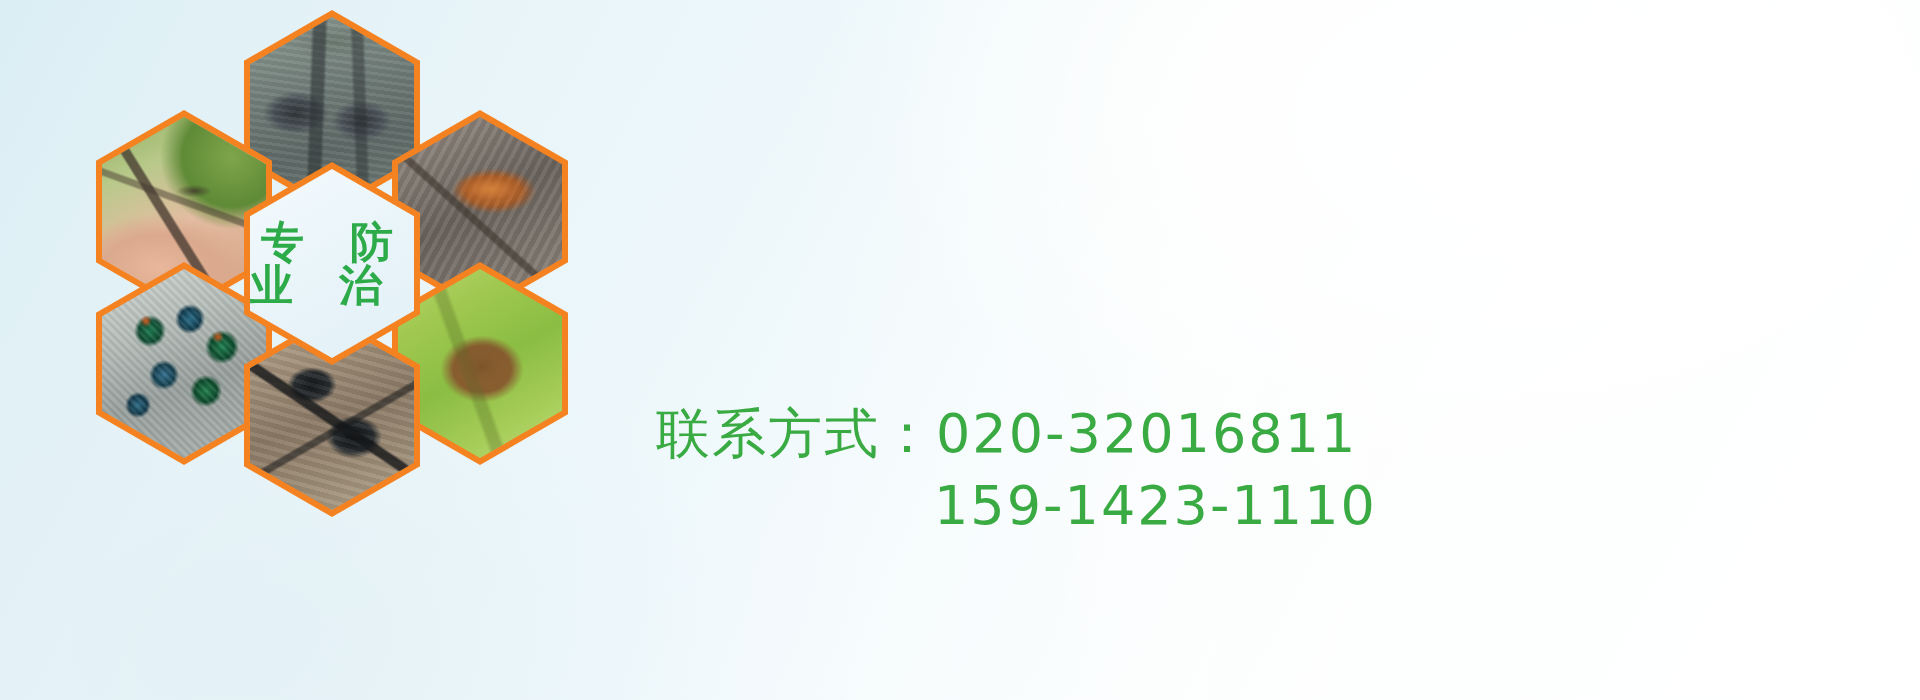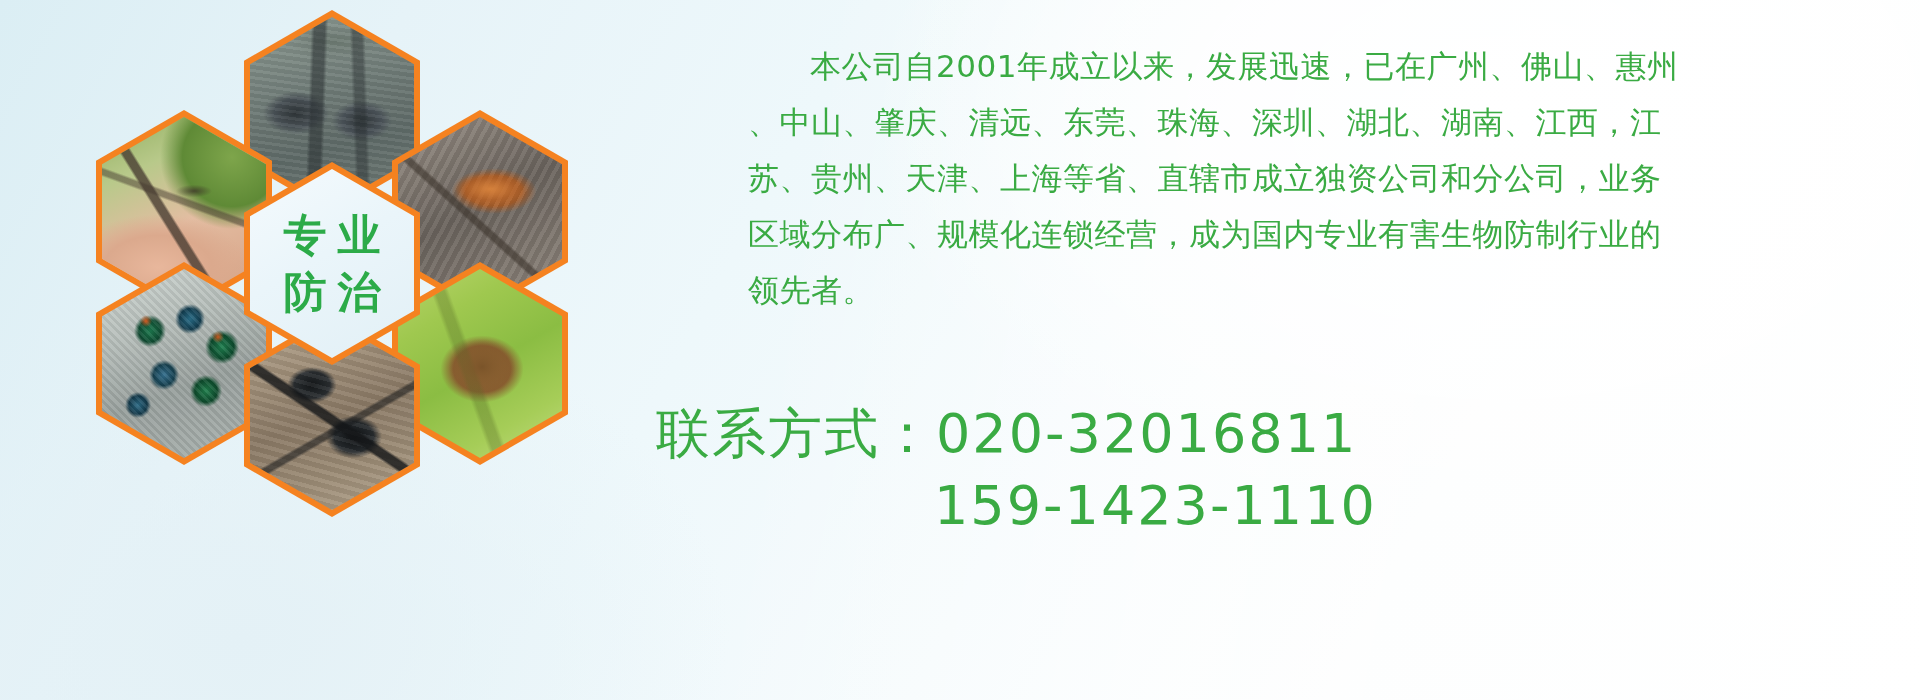--- a/index.html
+++ b/index.html
@@ -130,21 +130,21 @@
     background:
       radial-gradient(ellipse 40px 34px at 84px 98px, rgba(120,82,40,0.95) 0%, rgba(120,82,40,0.3) 62%, rgba(120,82,40,0) 84%),
       linear-gradient(70deg, rgba(90,110,40,0) 0 40%, rgba(90,110,40,0.35) 42% 46%, rgba(90,110,40,0) 48% 100%);
   }
 
   .hex-center {
     background:#f58220;
   }
   .hex-center .inner {
     background:linear-gradient(150deg,#f4fafd 0%,#eaf5fa 45%,#e2f0f6 100%);
-    flex-direction:column;
+    flex-direction:row;
     gap:14px;
   }
   .hex-center .zh {
     font-family:"DejaVu Sans","Liberation Sans",sans-serif;
     font-size:43px;
     font-weight:700;
     color:#2cab48;
     letter-spacing:11px;
     text-indent:11px;
     line-height:1;
@@ -236,27 +236,20 @@
       <div class="inner">
         <div class="zh">专业</div>
         <div class="zh">防治</div>
       </div>
     </div>
 
   </div>
 
   <div class="content">
 
-    <div class="intro">
-      <p class="first">本公司自2001年成立以来，发展迅速，已在广州、佛山、惠州</p>
-      <p>、中山、肇庆、清远、东莞、珠海、深圳、湖北、湖南、江西，江</p>
-      <p>苏、贵州、天津、上海等省、直辖市成立独资公司和分公司，业务</p>
-      <p>区域分布广、规模化连锁经营，成为国内专业有害生物防制行业的</p>
-      <p>领先者。</p>
-    </div>
 
     <div class="contact">
       <div class="line l1">联系方式：020-32016811</div>
       <div class="line l2">159-1423-1110</div>
     </div>
 
   </div>
 
 </div>
 

